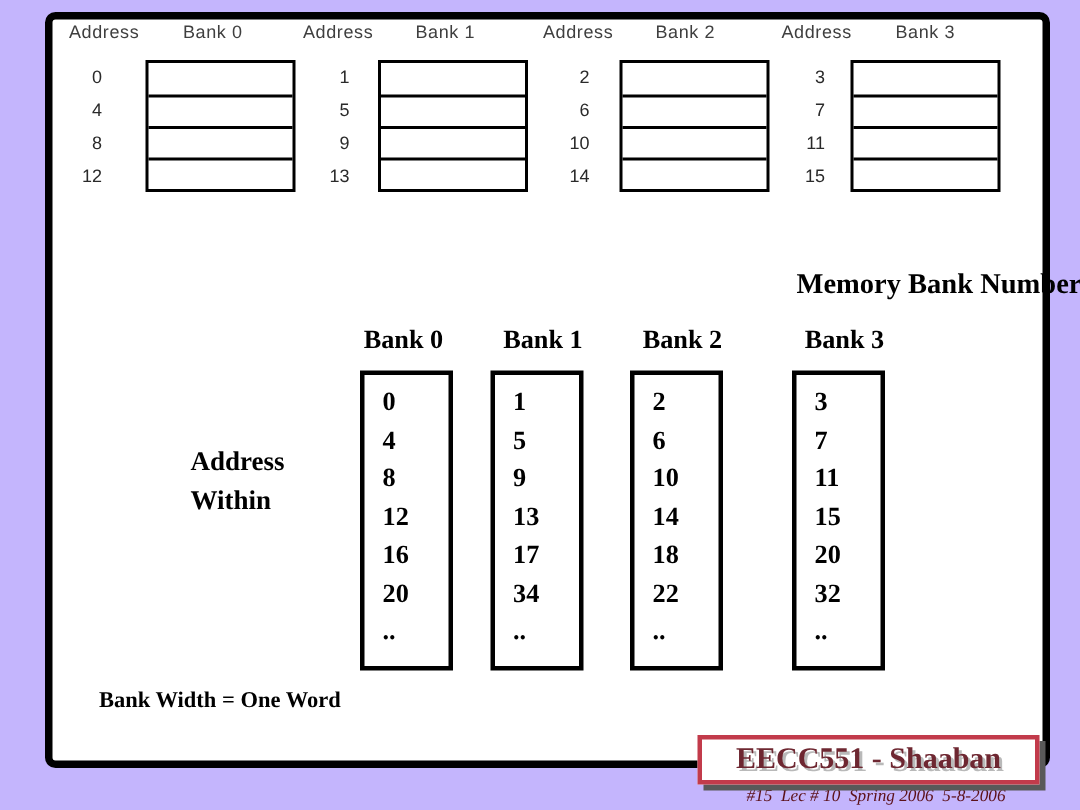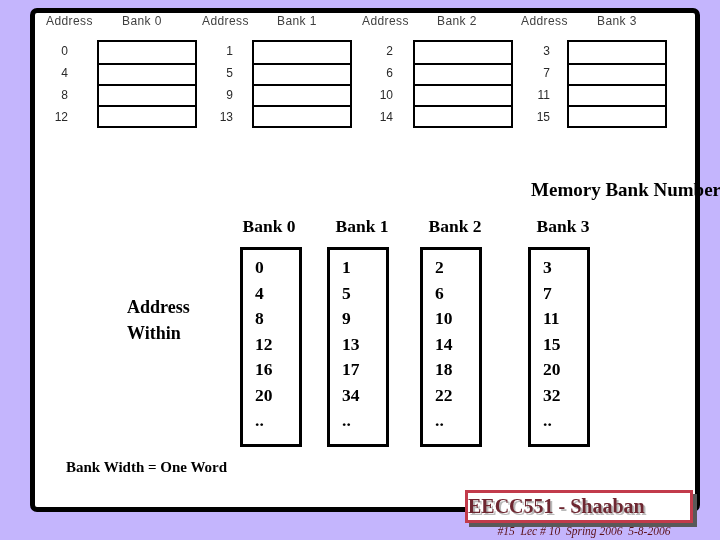--- a/index.html
+++ b/index.html
@@ -36,21 +36,21 @@
   .bank-col{position:absolute;top:247px;width:62px;height:200px;border:3px solid #000;
             box-sizing:border-box;padding:5px 0 0 12px;font-weight:bold;font-size:17.5px;
             line-height:25.5px;color:#000;background:#fff;}
   .bc1{left:240px}.bc2{left:327px}.bc3{left:420px}.bc4{left:528px}
   
   .notes{position:absolute;left:66px;top:458px;font-weight:bold;font-size:15px;
          line-height:19.5px;color:#000;}
   
   .footer-box{position:absolute;left:465px;top:490px;width:228px;height:33px;background:#fff;
               border:3px solid #c23b4b;box-shadow:4px 4px 0 #595959;box-sizing:border-box;
-              display:flex;align-items:center;justify-content:flex-start;z-index:5;}
+              display:flex;align-items:center;justify-content:center;z-index:5;}
   .footer-box span{font-weight:bold;font-size:20px;color:#6e2731;text-shadow:2px 2px 0 #b9b9b9;
                    white-space:nowrap;}
   .footer-date{position:absolute;left:470px;top:525px;width:228px;text-align:center;
                font-style:italic;font-weight:normal;font-size:11.5px;color:#5c1119;white-space:pre;}
 </style>
 </head>
 <body>
 
 <div id="stage">
   <div class="slide-frame"></div>

